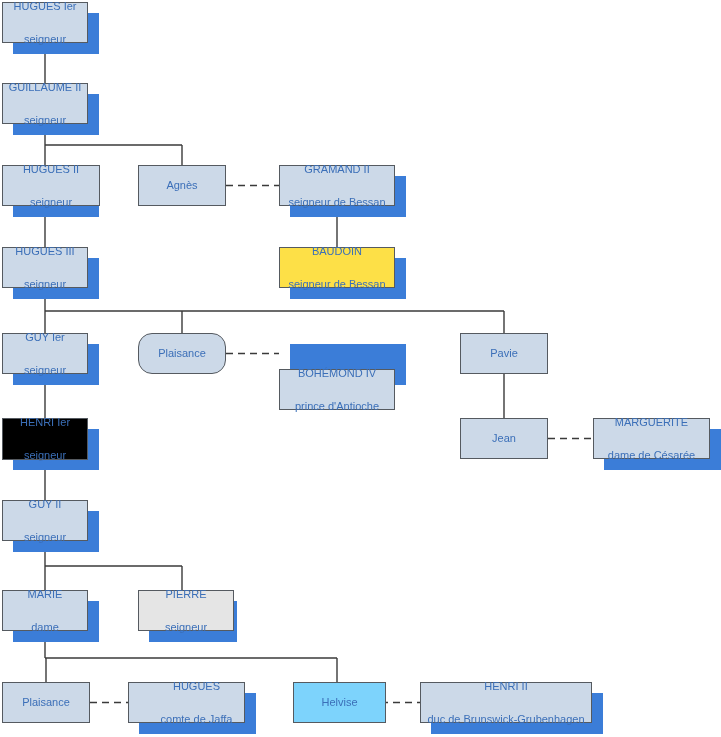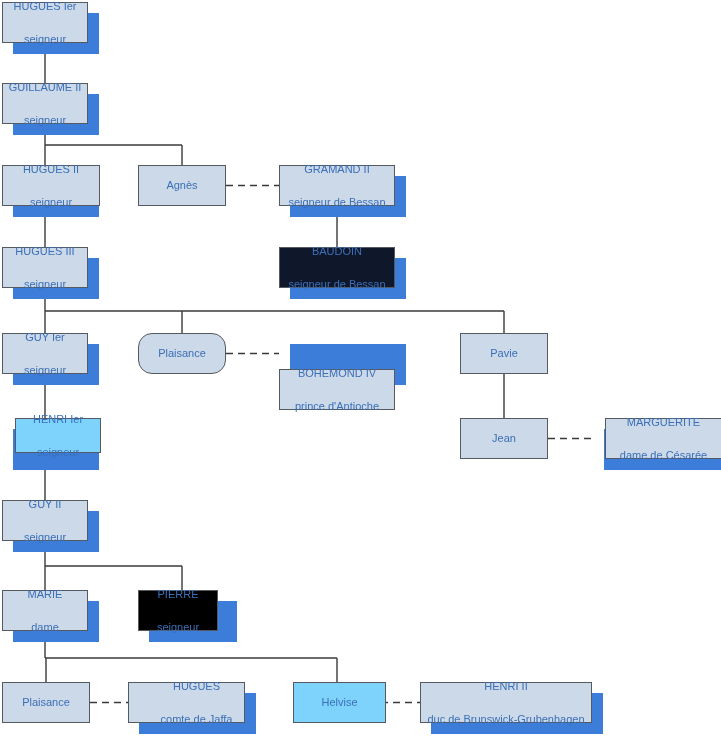--- a/index.html
+++ b/index.html
@@ -116,58 +116,58 @@
         <span class="ln">Agnès</span>
       </div>
       <div class="node" style="left: 279px; top: 165px; width: 116px; height: 41px; background: rgb(204, 217, 232); border-color: rgb(85, 90, 96); color: rgb(59, 111, 184);">
         <span class="ln">GRAMAND II</span>
         <span class="ln">seigneur de Bessan</span>
       </div>
       <div class="node" style="left: 2px; top: 247px; width: 86px; height: 41px; background: rgb(204, 217, 232); border-color: rgb(85, 90, 96); color: rgb(59, 111, 184);">
         <span class="ln">HUGUES III</span>
         <span class="ln">seigneur</span>
       </div>
-      <div class="node" style="left: 279px; top: 247px; width: 116px; height: 41px; background: #0f172a; border-color: rgb(85, 90, 96); color: rgb(59, 111, 184);">
+      <div class="node" style="left: 279px; top: 247px; width: 116px; height: 41px; background: #fde047; border-color: rgb(85, 90, 96); color: rgb(59, 111, 184);">
         <span class="ln">BAUDOIN</span>
         <span class="ln">seigneur de Bessan</span>
       </div>
       <div class="node" style="left: 2px; top: 333px; width: 86px; height: 41px; background: rgb(204, 217, 232); border-color: rgb(85, 90, 96); color: rgb(59, 111, 184);">
         <span class="ln">GUY Ier</span>
         <span class="ln">seigneur</span>
       </div>
       <div class="node" style="left: 138px; top: 333px; width: 88px; height: 41px; background: rgb(204, 217, 232); border-color: rgb(85, 90, 96); color: rgb(59, 111, 184); border-radius: 14px;">
         <span class="ln">Plaisance</span>
       </div>
       <div class="node" style="left: 279px; top: 333px; width: 116px; height: 41px; background: rgb(204, 217, 232); border-color: rgb(85, 90, 96); color: rgb(59, 111, 184); margin-top: 36px;">
         <span class="ln">BOHÉMOND IV</span>
         <span class="ln">prince d'Antioche</span>
       </div>
       <div class="node" style="left: 460px; top: 333px; width: 88px; height: 41px; background: rgb(204, 217, 232); border-color: rgb(85, 90, 96); color: rgb(59, 111, 184);">
         <span class="ln">Pavie</span>
       </div>
-      <div class="node" style="left: 15px; top: 418px; width: 86px; height: 35px; background: #7dd3fc; border-color: rgb(85, 90, 96); color: rgb(59, 111, 184);">
+      <div class="node" style="left: 2px; top: 418px; width: 86px; height: 42px; background: #000000; border-color: rgb(85, 90, 96); color: rgb(59, 111, 184);">
         <span class="ln">HENRI Ier</span>
         <span class="ln">seigneur</span>
       </div>
       <div class="node" style="left: 460px; top: 418px; width: 88px; height: 41px; background: rgb(204, 217, 232); border-color: rgb(85, 90, 96); color: rgb(59, 111, 184);">
         <span class="ln">Jean</span>
       </div>
-      <div class="node" style="left: 593px; top: 418px; width: 117px; height: 41px; background: rgb(204, 217, 232); border-color: rgb(85, 90, 96); color: rgb(59, 111, 184); margin-left: 12px;">
+      <div class="node" style="left: 593px; top: 418px; width: 117px; height: 41px; background: rgb(204, 217, 232); border-color: rgb(85, 90, 96); color: rgb(59, 111, 184);">
         <span class="ln">MARGUERITE</span>
         <span class="ln">dame de Césarée</span>
       </div>
       <div class="node" style="left: 2px; top: 500px; width: 86px; height: 41px; background: rgb(204, 217, 232); border-color: rgb(85, 90, 96); color: rgb(59, 111, 184);">
         <span class="ln">GUY II</span>
         <span class="ln">seigneur</span>
       </div>
       <div class="node" style="left: 2px; top: 590px; width: 86px; height: 41px; background: rgb(204, 217, 232); border-color: rgb(85, 90, 96); color: rgb(59, 111, 184);">
         <span class="ln">MARIE</span>
         <span class="ln">dame</span>
       </div>
-      <div class="node" style="left: 138px; top: 590px; width: 80px; height: 41px; background: #000000; border-color: rgb(85, 90, 96); color: rgb(59, 111, 184);">
+      <div class="node" style="left: 138px; top: 590px; width: 96px; height: 41px; background: #e5e5e5; border-color: rgb(85, 90, 96); color: rgb(59, 111, 184);">
         <span class="ln">PIERRE</span>
         <span class="ln">seigneur</span>
       </div>
       <div class="node" style="left: 2px; top: 682px; width: 88px; height: 41px; background: rgb(204, 217, 232); border-color: rgb(85, 90, 96); color: rgb(59, 111, 184);">
         <span class="ln">Plaisance</span>
       </div>
       <div class="node" style="left: 128px; top: 682px; width: 117px; height: 41px; background: rgb(204, 217, 232); border-color: rgb(85, 90, 96); color: rgb(59, 111, 184); padding-left: 20px;">
         <span class="ln">HUGUES</span>
         <span class="ln">comte de Jaffa</span>
       </div>

